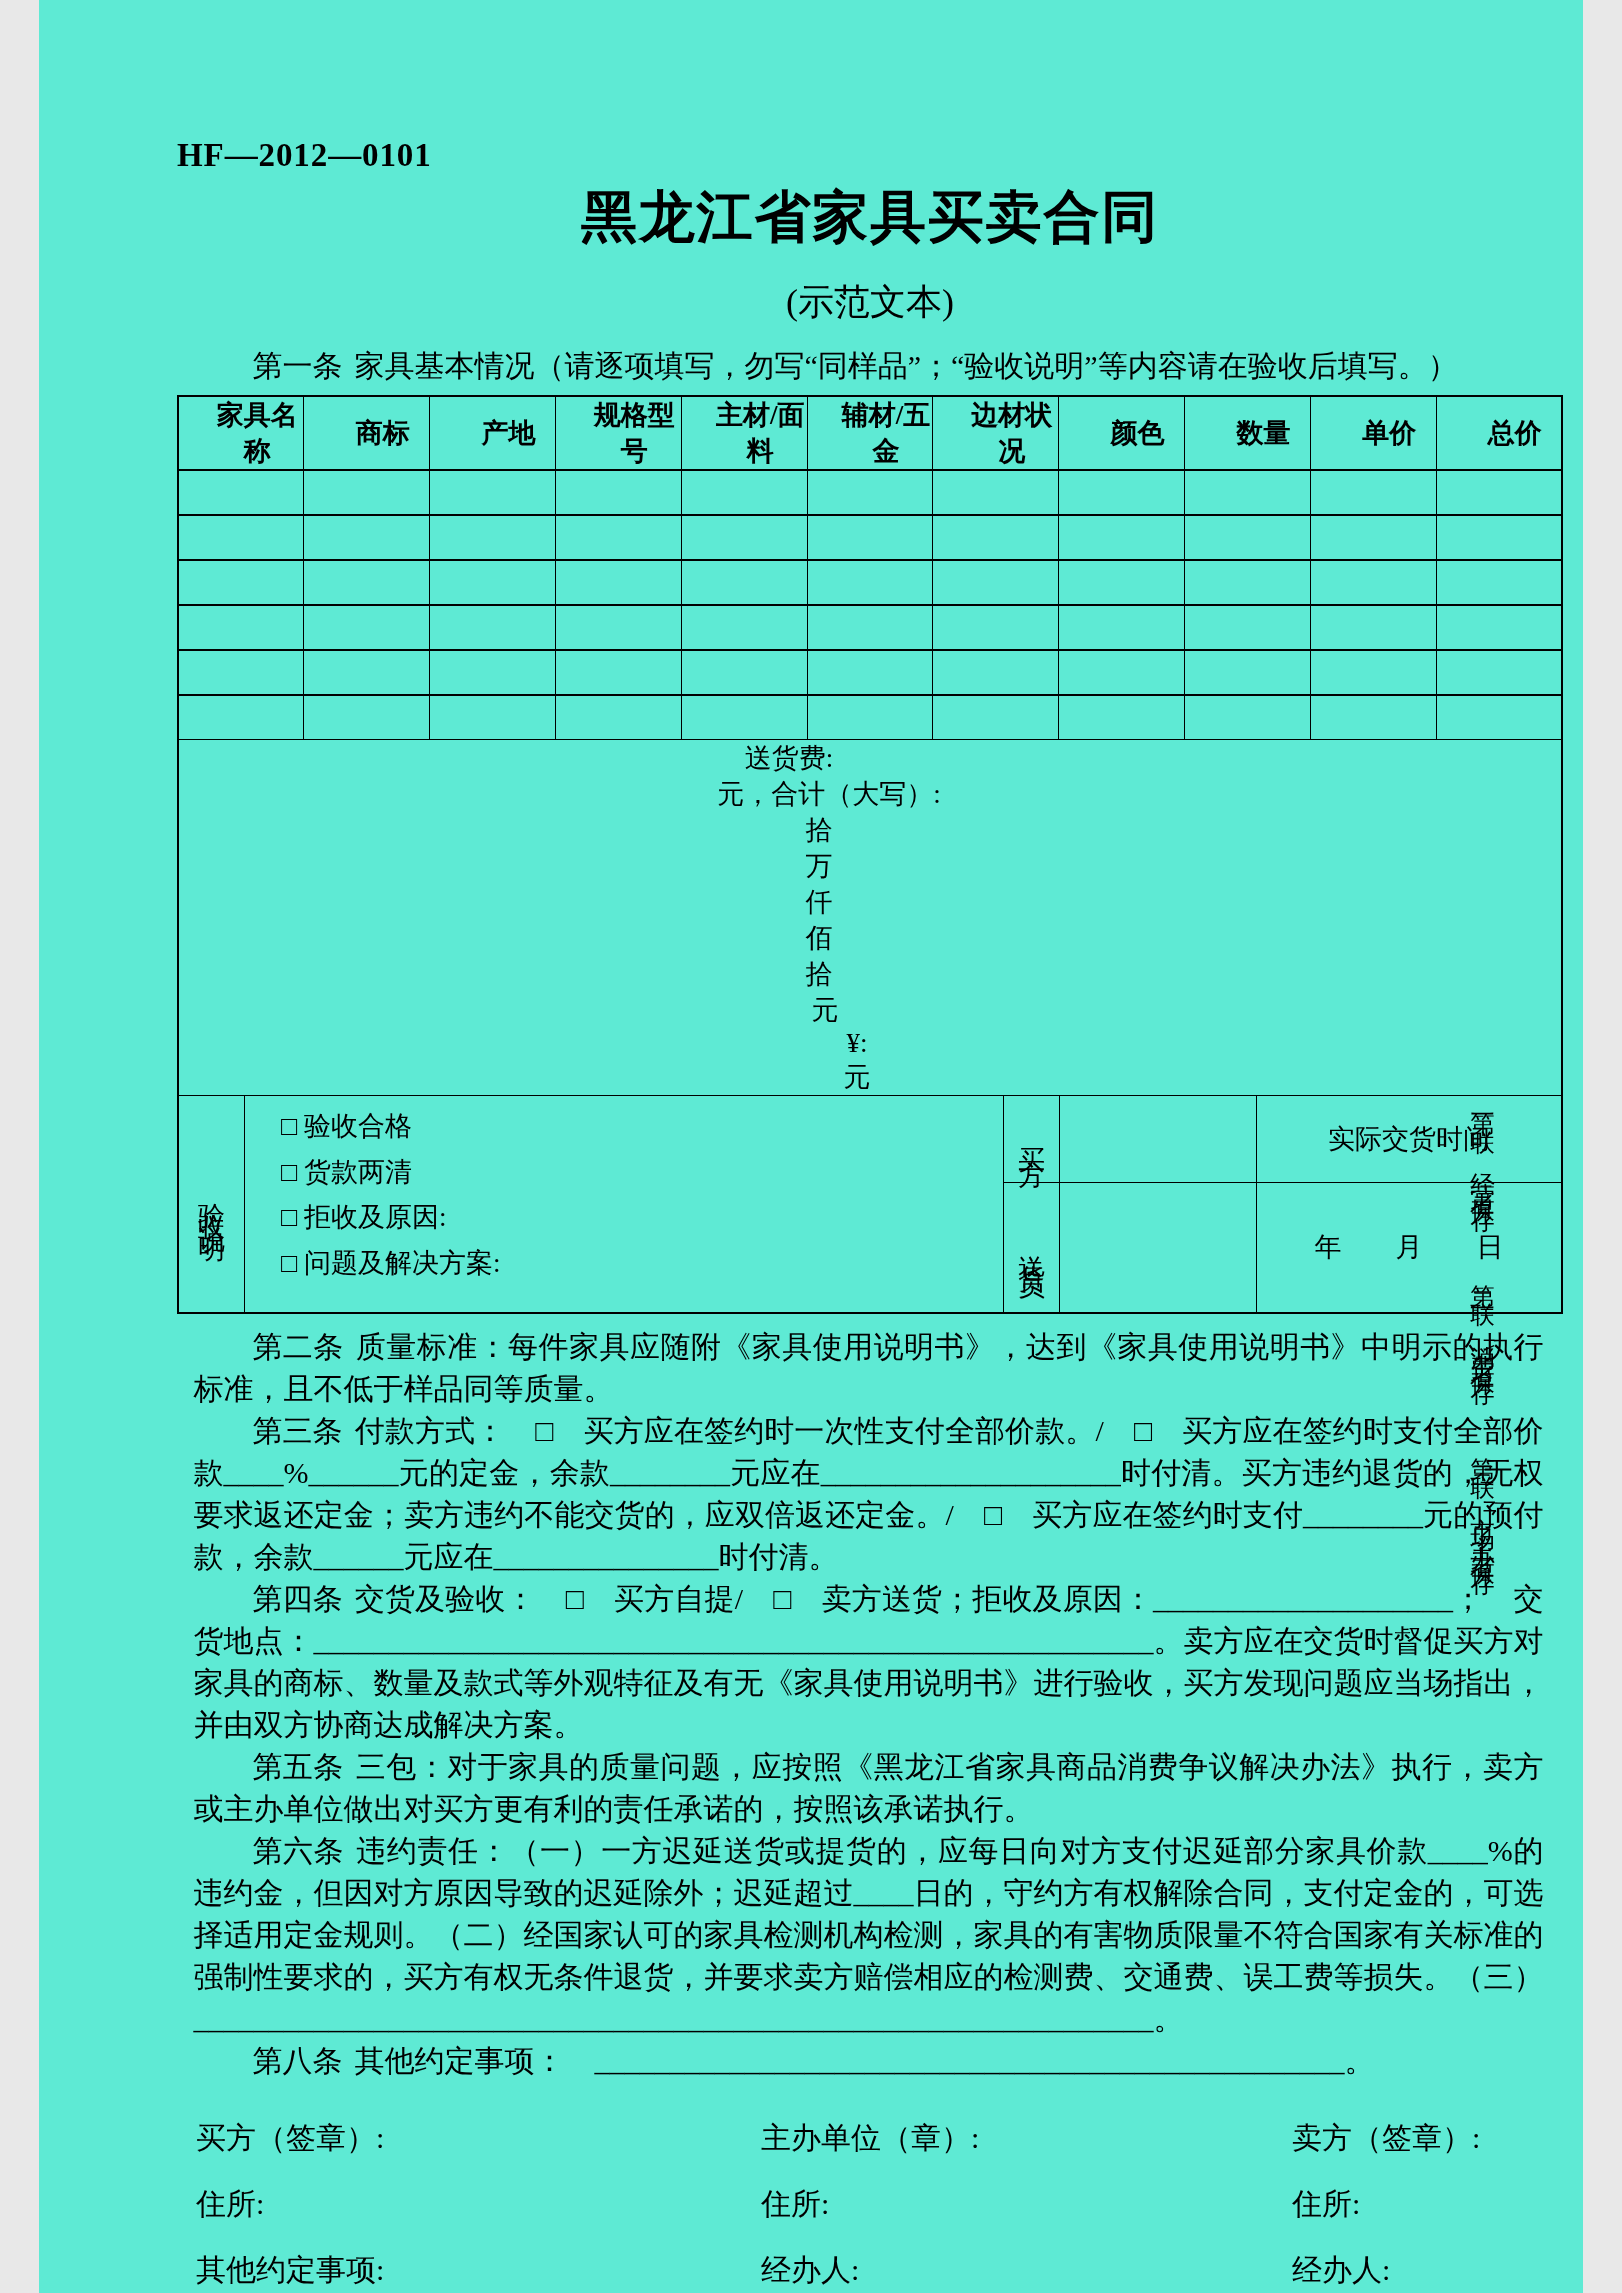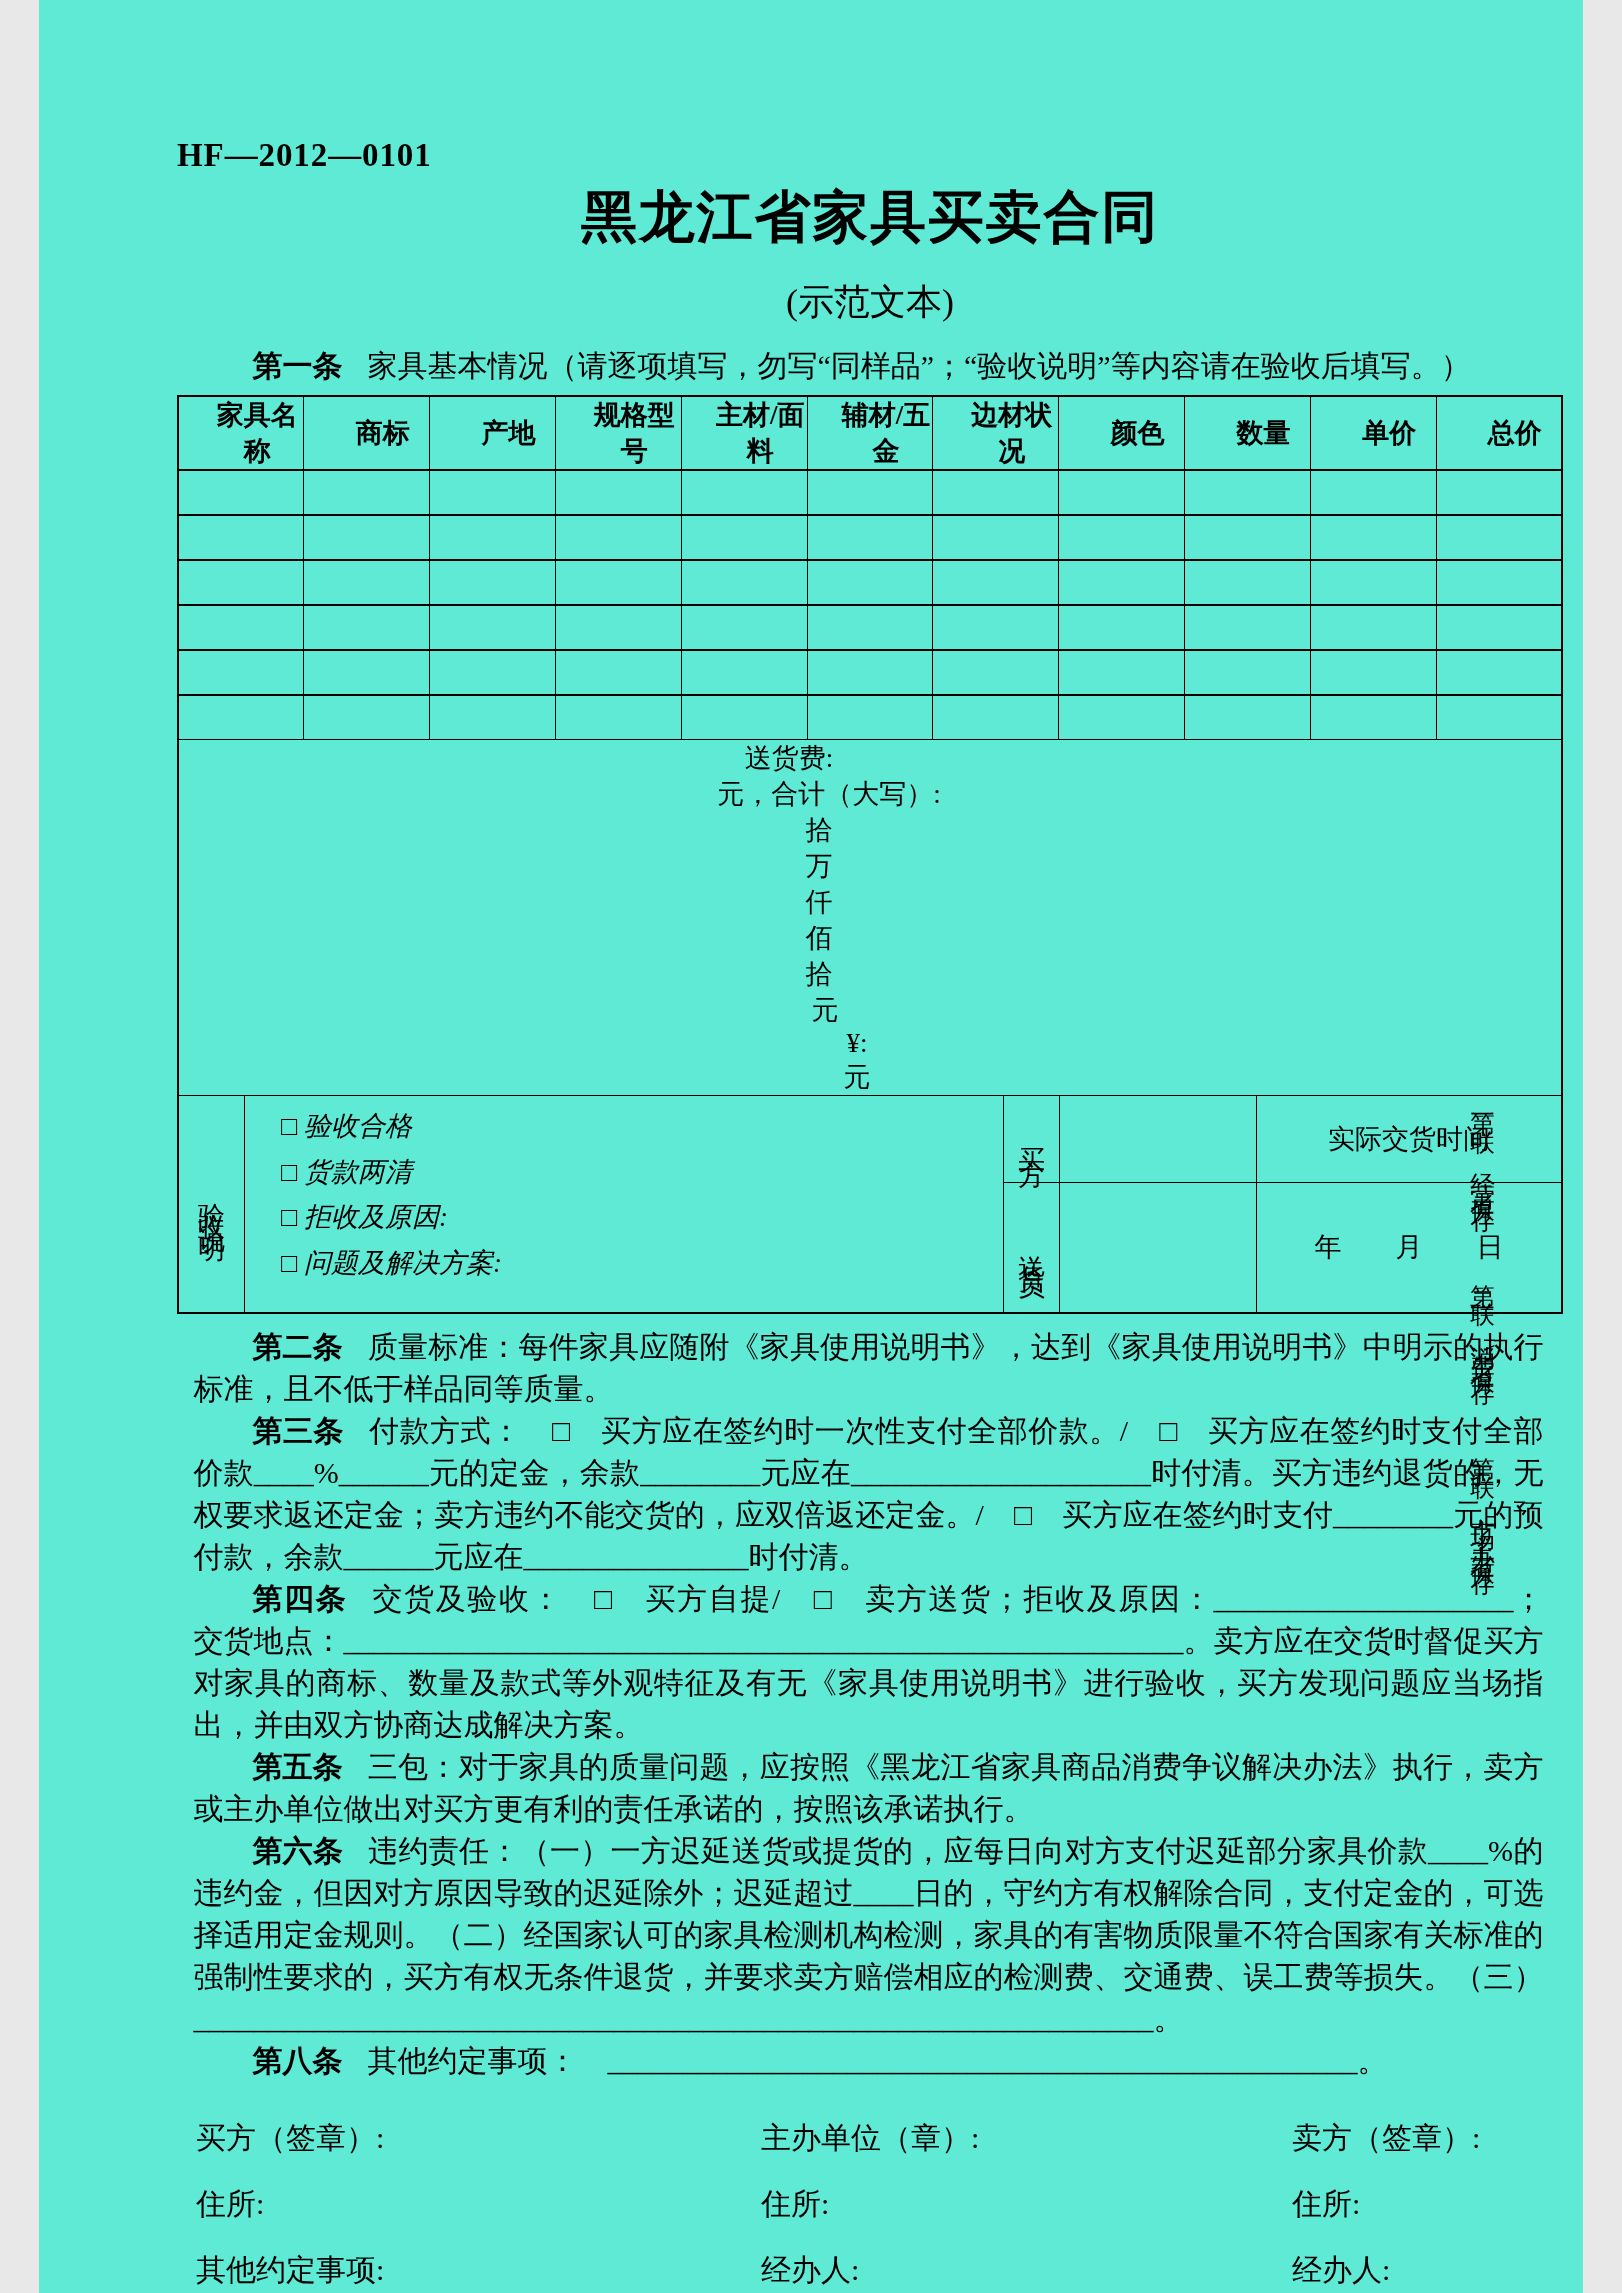--- a/index.html
+++ b/index.html
@@ -27,22 +27,22 @@
   .doc-subtitle{
     margin-top:35px;text-align:center;
     font-size:36px;line-height:40px;
   }
   .art-block{margin-left:16.4px;width:1350px;}
   .art{
     margin:0;font-size:30px;line-height:42px;
     text-align:justify;text-indent:59px;
   }
   .art .lbl{
-    font-family:"Liberation Sans",sans-serif;font-weight:bold;
-    margin-right:25px;
+    font-family:"Liberation Sans",sans-serif;font-weight:normal;
+    margin-right:12px;
   }
   .intro{margin-top:23.6px;}
   
   table.main{
     margin-top:7.3px;width:1386px;border-collapse:collapse;table-layout:fixed;
     border:2.7px solid #000;font-size:27px;
   }
   table.main th,table.main td{border:1.8px solid #000;padding:0;text-align:center;}
   table.main thead th{height:42px;font-weight:bold;border-bottom:2.7px solid #000;padding-left:32px;}
   table.main tbody tr.empty td{height:43px;border-top:2.7px solid #000;}
@@ -65,21 +65,21 @@
     grid-template-rows:87px 129px;
     height:216px;font-size:27px;
   }
   .insp-grid > div{display:flex;align-items:center;justify-content:center;}
   .vert{writing-mode:vertical-rl;text-orientation:upright;letter-spacing:11px;}
   .g-label{grid-row:1/3;grid-column:1;border-right:1.8px solid #000;}
   .g-items{grid-row:1/3;grid-column:2;border-right:1.8px solid #000;
            flex-direction:column;align-items:flex-start !important;
            justify-content:space-between !important;
            padding:12.7px 0 31px 36px;box-sizing:border-box;}
-  .g-items div{line-height:36px;text-align:center;font-style:italic;}
+  .g-items div{line-height:36px;text-align:center;}
   .g-buyer{grid-row:1;grid-column:3;border-right:1.8px solid #000;border-bottom:1.8px solid #000;}
   .g-courier{grid-row:2;grid-column:3;border-right:1.8px solid #000;}
   .g-sig-top{grid-row:1;grid-column:4;border-right:1.8px solid #000;border-bottom:1.8px solid #000;}
   .g-sig-bottom{grid-row:2;grid-column:4;border-right:1.8px solid #000;}
   .g-time{grid-row:1;grid-column:5;border-bottom:1.8px solid #000;}
   .g-date{grid-row:2;grid-column:5;}
   .g-buyer .vert{letter-spacing:12.7px;}
   .g-courier .vert{letter-spacing:9px;}
   
   .paragraphs{margin-top:12.7px;}

